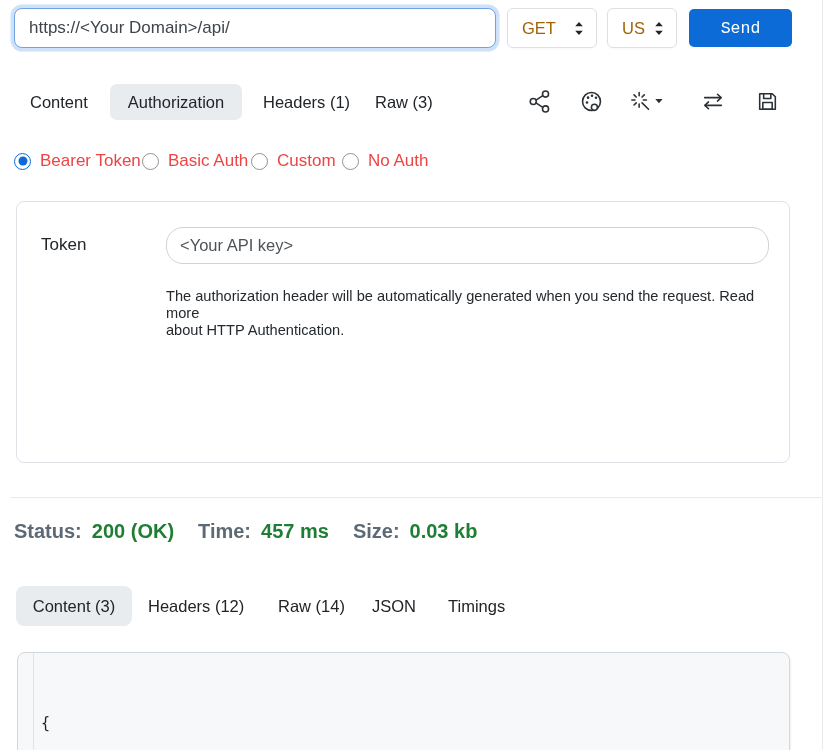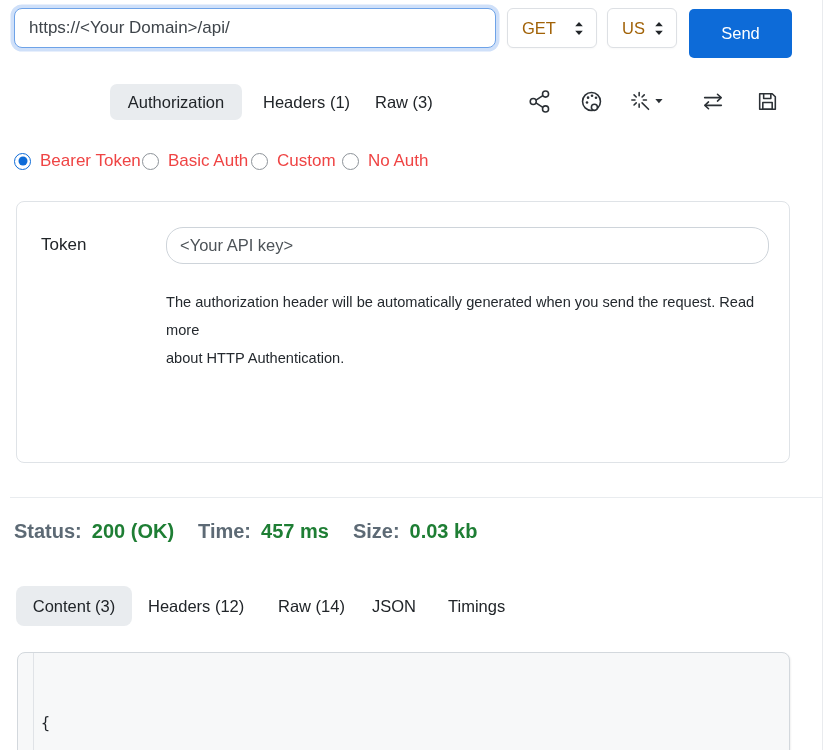--- a/index.html
+++ b/index.html
@@ -21,23 +21,23 @@
   .select-box {
     position:absolute; top:8px; height:40px; background:#fff;
     border:1px solid #dde0e4; border-radius:6px;
     display:flex; align-items:center; justify-content:space-between;
     padding:0 12px 0 14px; cursor:pointer; box-shadow:0 1px 2px rgba(0,0,0,0.03);
     font-size:16.5px; color:#a16207;
   }
   .select-method { left:507px; width:90px; }
   .select-region { left:607px; width:70px; }
   .send-button {
-    position:absolute; left:689px; top:9px; width:103px; height:49px;
+    position:absolute; left:689px; top:9px; width:103px; height:38px;
     background:#0d6bd8; border:none; border-radius:5px; color:#fff;
-    font-family:Liberation Sans, sans-serif; font-size:16.5px; cursor:pointer;
+    font-family:Liberation Mono, monospace; font-size:16.5px; cursor:pointer;
     display:flex; align-items:center; justify-content:center;
   }
 
   
   .tab {
     position:absolute; top:84px; height:36px; display:flex; align-items:center;
     padding:0 16px; font-size:16.5px; color:#212529; cursor:pointer;
     border-radius:7px; white-space:nowrap;
   }
   .tab.active { background:#e9ecef; justify-content:center; padding:0; }
@@ -63,21 +63,21 @@
     border:1px solid #dfe3e7; border-radius:8px; background:#fff;
   }
   .token-label { position:absolute; left:24px; top:33px; font-size:17px; color:#212529; }
   .token-input {
     position:absolute; left:149px; top:25px; width:603px; height:37px;
     border:1px solid #ced4da; border-radius:17px; padding:0 13px;
     font-family:"Liberation Sans", sans-serif; font-size:16.5px; color:#3f454b; outline:none;
   }
   .token-input::placeholder { color:#4d5358; opacity:1; }
   .panel-help { position:absolute; left:149px; top:86px; width:605px;
-    font-size:14.6px; line-height:28px; color:#24292e; }
+    font-size:14.6px; line-height:17px; color:#24292e; }
 
   .divider { position:absolute; left:10px; top:497px; width:812px; height:1px; background:#e9ecef; }
 
   
   .status-row { position:absolute; left:14px; top:520px; display:flex; gap:24px;
     font-size:20px; align-items:baseline; }
   .status-item { display:flex; gap:10px; align-items:center; }
   .status-label { color:#5d6a75; font-weight:600; }
   .status-value { color:#1e7e34; font-weight:700; }
 
@@ -122,20 +122,21 @@
     <span>US</span>
     <span>
       <svg class="ic" width="10" height="15" viewBox="0 0 10 15">
         <path d="M5 1 L8.8 5.3 H1.2 Z" fill="#212529"></path>
         <path d="M5 14 L1.2 9.7 H8.8 Z" fill="#212529"></path>
       </svg>
     </span>
   </div>
   <button class="send-button">Send</button>
 
+  <div class="tab" style="left:14px;">Content</div>
   <div class="tab active" style="left:110px; width:132px;">Authorization</div>
   <div class="tab" style="left:247px;">Headers (1)</div>
   <div class="tab" style="left:359px;">Raw (3)</div>
 
   <div class="icon-btn" style="left:526px;">
     <svg class="ic" width="25" height="25" viewBox="0 0 24 24" fill="none" stroke="#2b3035" stroke-width="1.5">
       <circle cx="17.8" cy="4.9" r="2.9"></circle>
       <circle cx="6" cy="12" r="2.9"></circle>
       <circle cx="17.8" cy="19.1" r="2.9"></circle>
       <line x1="8.6" y1="10.7" x2="15.2" y2="6.3"></line>

